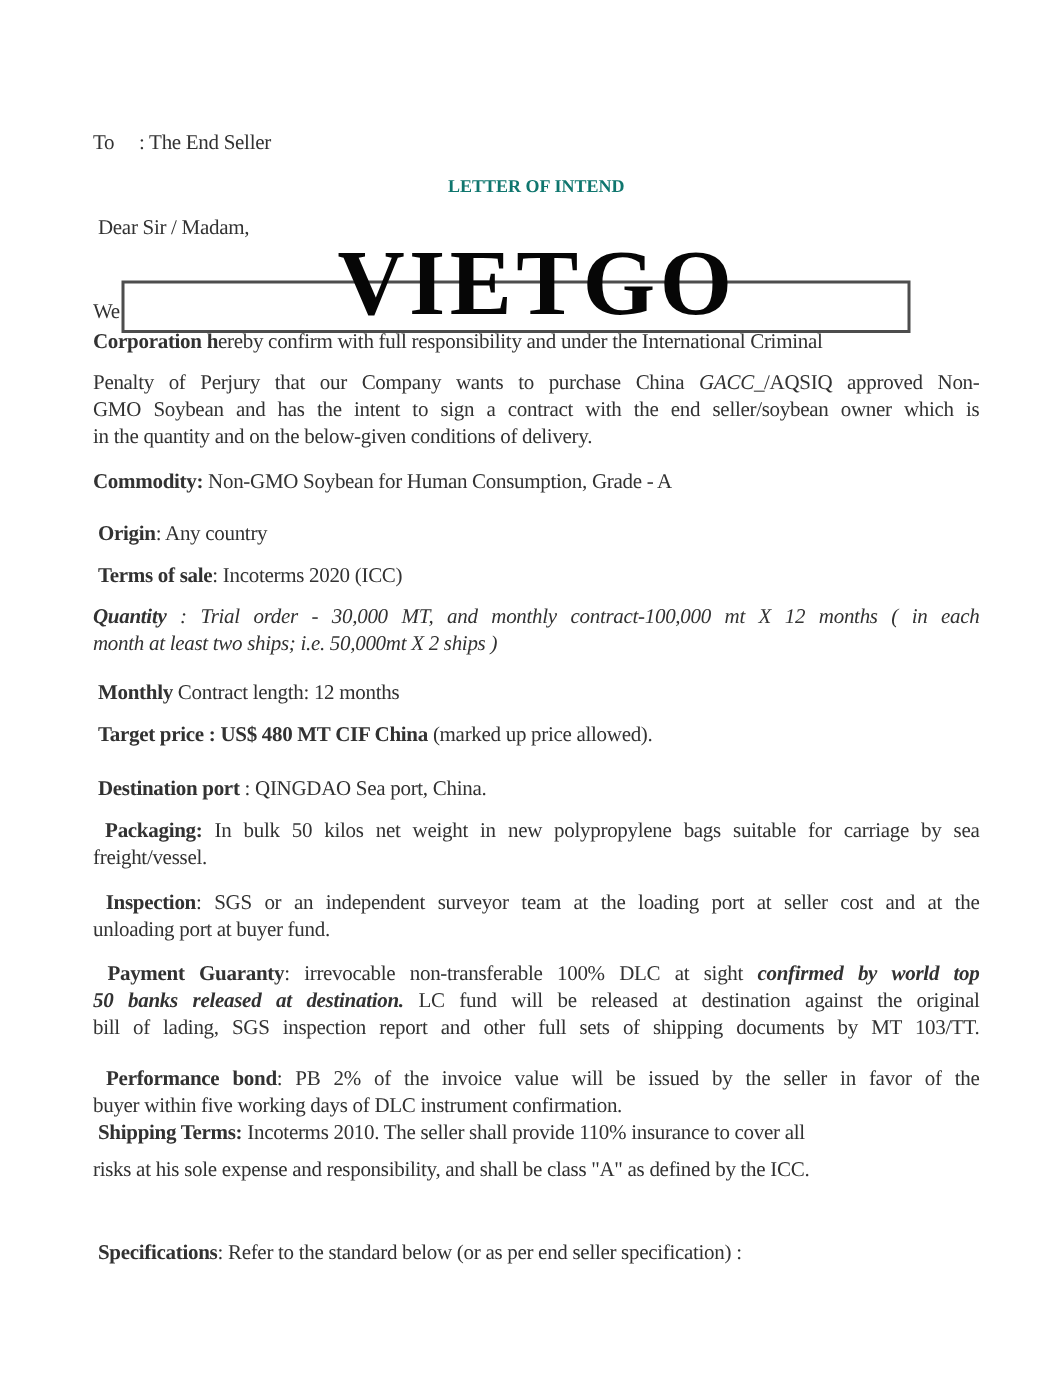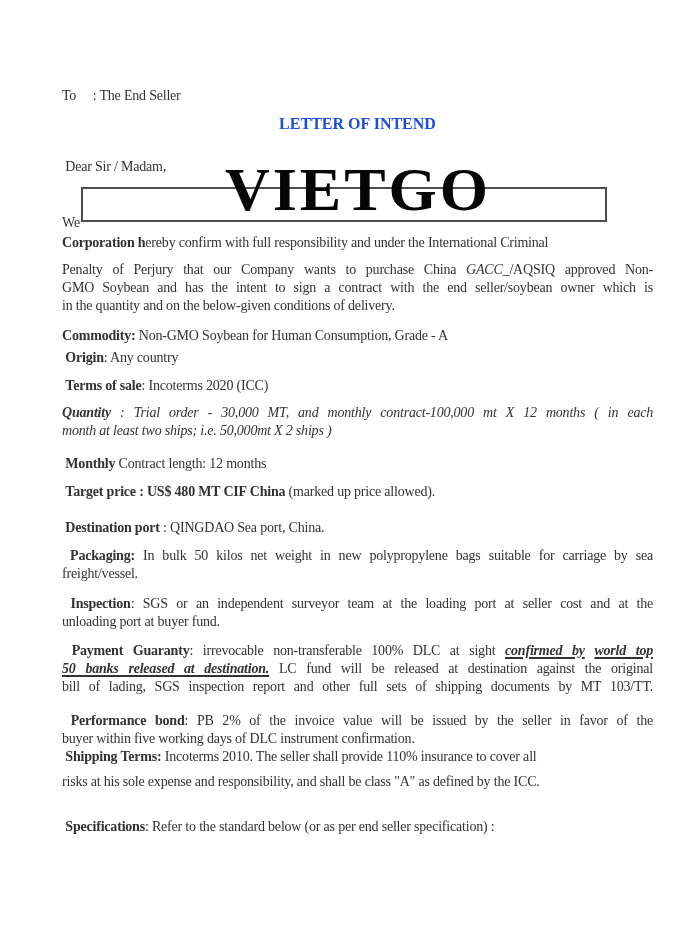--- a/index.html
+++ b/index.html
@@ -23,44 +23,44 @@
     letter-spacing: -0.2px;
     color: #323232;
     z-index: 1;
   }
   .para { margin: 0; }
   .line { white-space: pre-wrap; }
   .line.j { text-align: justify; text-align-last: justify; }
   .para.center .line { text-align: center; text-align-last: center; }
   .b { font-weight: bold; }
   .i { font-style: italic; }
-  .u { text-decoration: underline; text-decoration-thickness: 1.5px; text-underline-offset: 2px; }
+  .u { text-decoration-thickness: 1.5px; text-underline-offset: 2px; }
   
-  .p-title .line { font-size: 16px; letter-spacing: 0; color: #1d4ed8; }
+  .p-title .line { font-size: 12px; letter-spacing: 0; color: #0f766e; }
   
   .p-to            { margin-top: 0; }
   .p-title         { margin-top: 10px; }
-  .p-dear          { margin-top: 25px; }
+  .p-dear          { margin-top: 11px; }
   .p-we            { margin-top: 38px; }
   .p-corporation   { margin-top: 2px; }
   .p-penalty       { margin-top: 9px; }
   .p-commodity     { margin-top: 12px; }
-  .p-origin        { margin-top: 4px; }
+  .p-origin        { margin-top: 17px; }
   .p-terms         { margin-top: 10px; }
   .p-quantity      { margin-top: 9px; }
   .p-monthly       { margin-top: 15px; }
   .p-target        { margin-top: 10px; }
   .p-destination   { margin-top: 18px; }
   .p-packaging     { margin-top: 10px; }
   .p-inspection    { margin-top: 12px; }
   .p-payment       { margin-top: 11px; }
   .p-performance   { margin-top: 16px; }
   .p-shipping1     { margin-top: 0; }
   .p-shipping2     { margin-top: 7px; }
-  .p-specifications{ margin-top: 27px; }
+  .p-specifications{ margin-top: 37px; }
   
   .redaction-box {
     position: absolute;
     left: 81px; top: 187px;
     width: 526px; height: 35px;
     box-sizing: border-box;
     background: #ffffff;
     border: 2px solid #4d4d4d;
     z-index: 2;
   }

